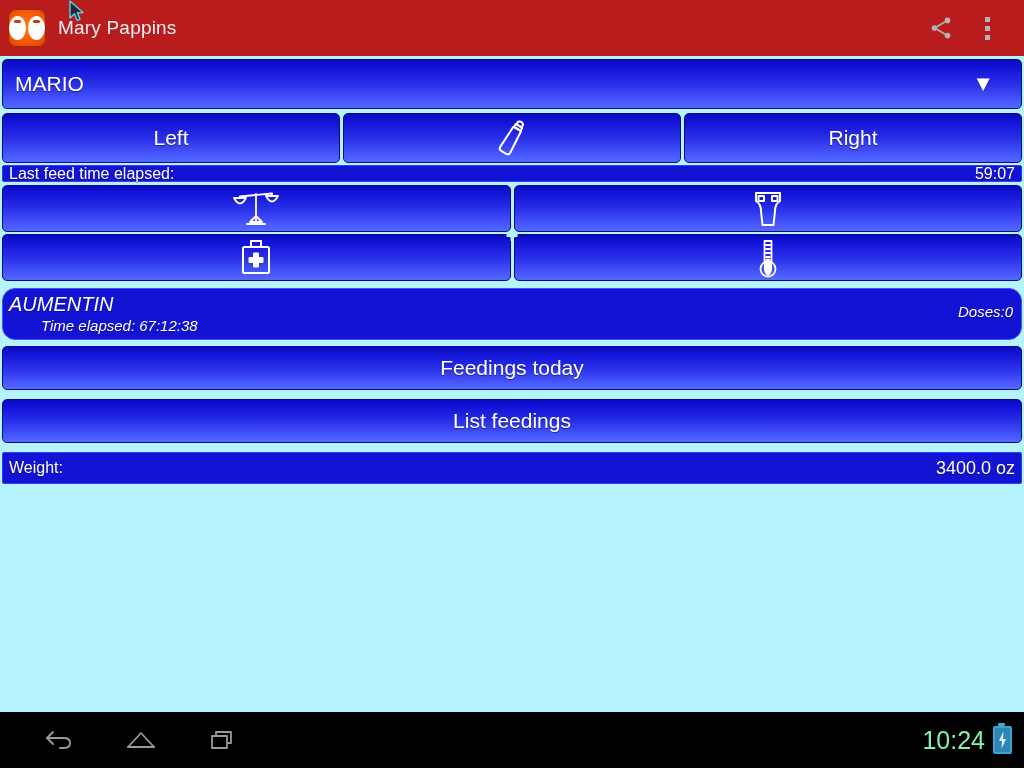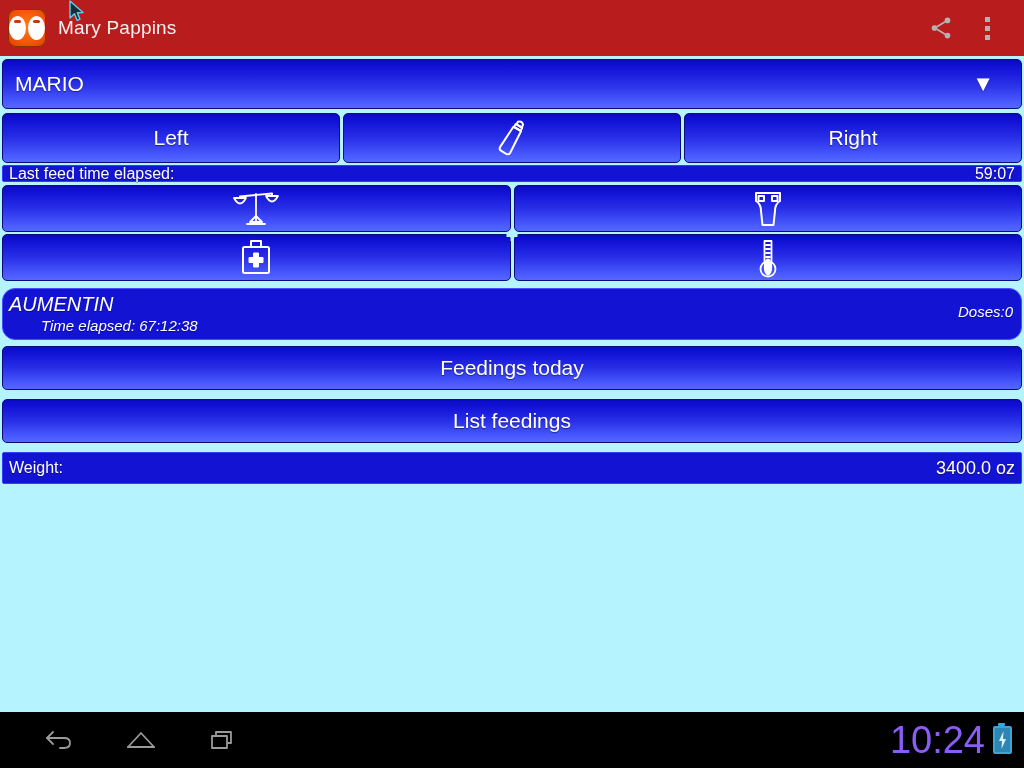--- a/index.html
+++ b/index.html
@@ -100,21 +100,21 @@
 
   .filler{flex:1 1 auto;}
 
   
   .navbar{
     height:56px;flex:0 0 56px;background:#000;display:flex;align-items:center;
     padding-left:18px;box-sizing:border-box;position:relative;
   }
   .navbtn{width:82px;height:56px;display:flex;align-items:center;justify-content:center;}
   .statusright{position:absolute;right:12px;top:0;height:56px;display:flex;align-items:center;gap:8px;}
-  .clock{color:#8b5cf6;font-size:38px;letter-spacing:0px;}
+  .clock{color:#86efac;font-size:25px;letter-spacing:0px;}
   .batt{width:15px;height:24px;border:2px solid #3aa6d6;border-radius:2px;position:relative;background:#2f86b4;}
   .batt:before{content:"";position:absolute;top:-5px;left:3px;width:7px;height:3px;background:#3aa6d6;border-radius:1px;}
   svg{display:block;}
 </style>
 </head>
 <body>
 
 <div class="screen">
 
   <div class="actionbar">

